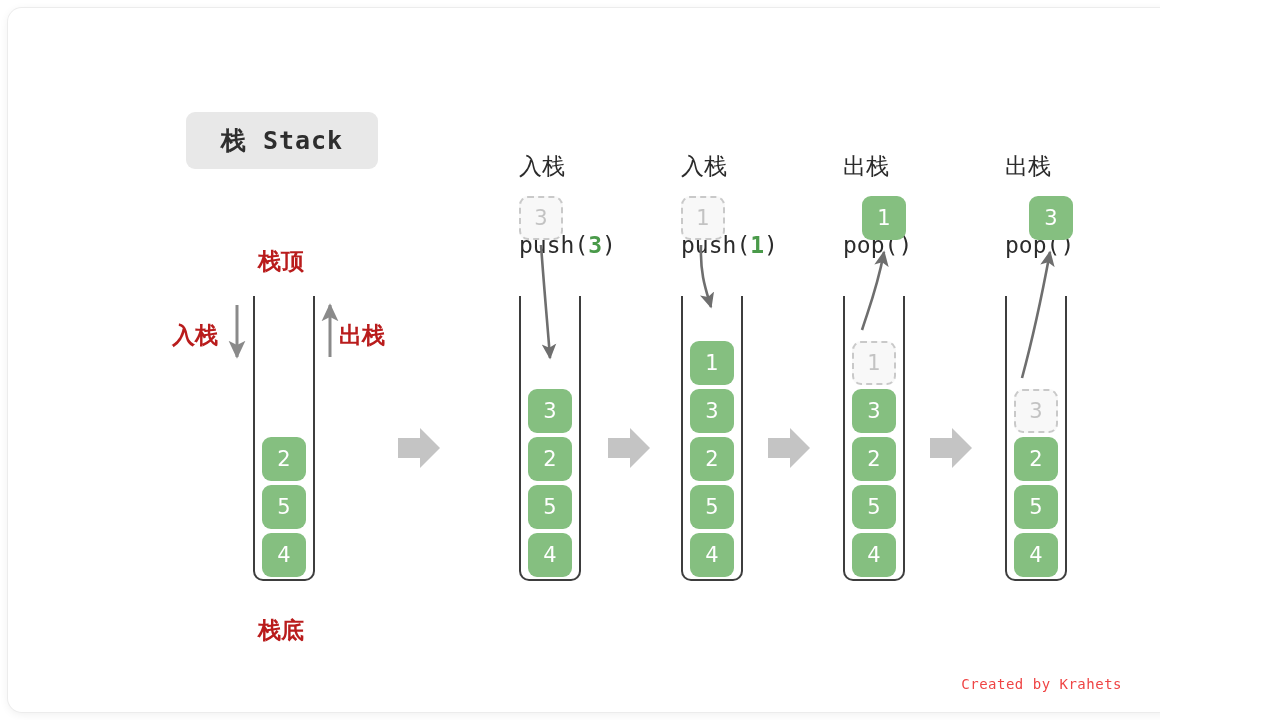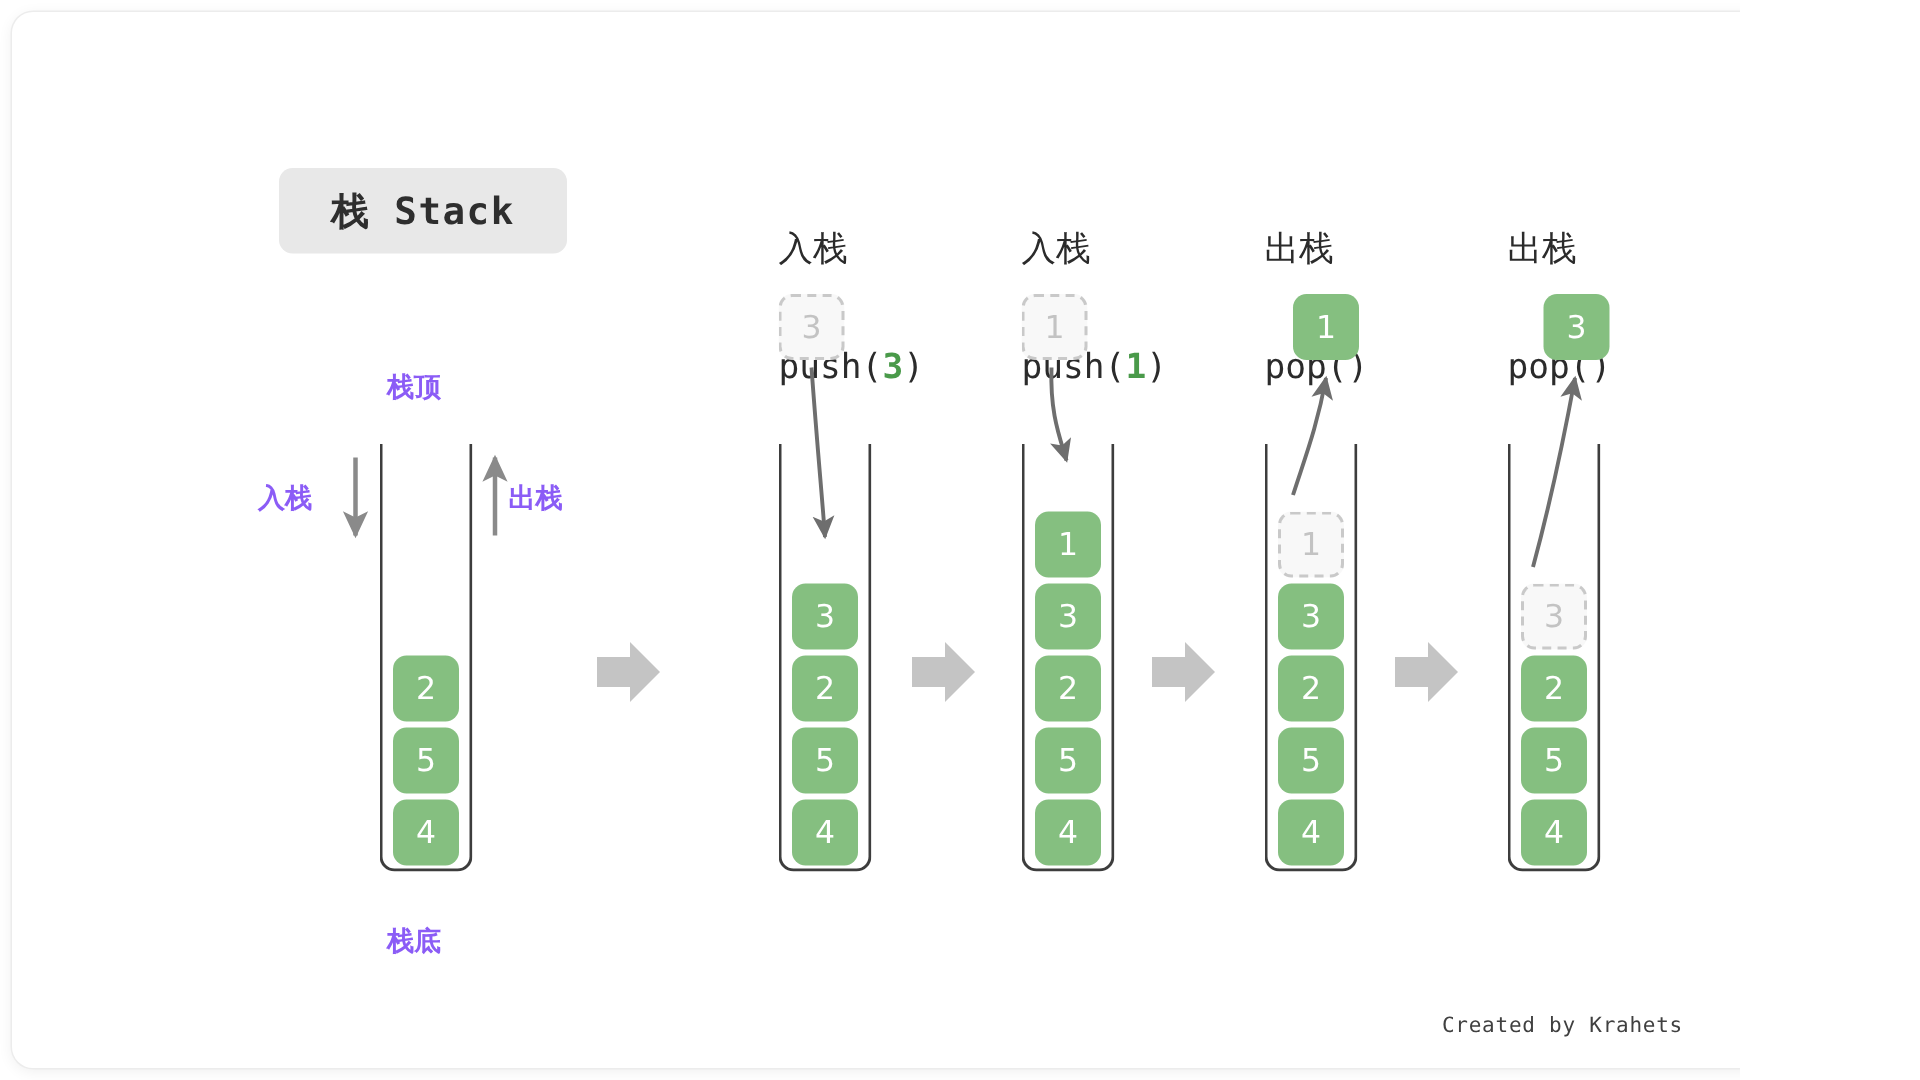--- a/index.html
+++ b/index.html
@@ -134,42 +134,42 @@
   .float-box.solid { background: #85bf80; color: #ffffff; }
   .float-box.ghost {
     background: #f8f8f8;
     color: #c3c3c3;
     border: 2px dashed #c9c9c9;
   }
   
   .label-cn {
     position: absolute;
     font-family: "DejaVu Sans", sans-serif;
-    font-size: 18px;
+    font-size: 23px;
     font-weight: bold;
-    color: #8b5cf6;
+    color: #b91c1c;
     white-space: pre;
   }
   
   svg.overlay {
     position: absolute;
     left: 0;
     top: 0;
     width: 1280px;
     height: 720px;
     pointer-events: none;
   }
   
   .watermark {
     position: absolute;
     right: 38px;
     bottom: 28px;
     font-family: "DejaVu Sans Mono", monospace;
     font-size: 14px;
-    color: #404040;
+    color: #ef4444;
     letter-spacing: 0.5px;
     white-space: pre;
   }
 </style>
 </head>
 <body>
 
 <div id="page">
   <div class="card"></div>
 

